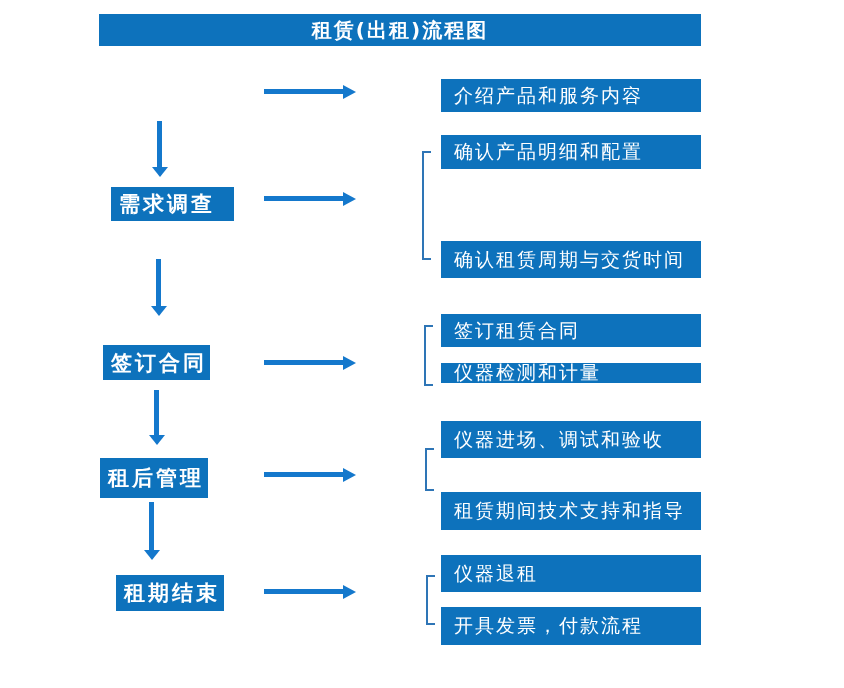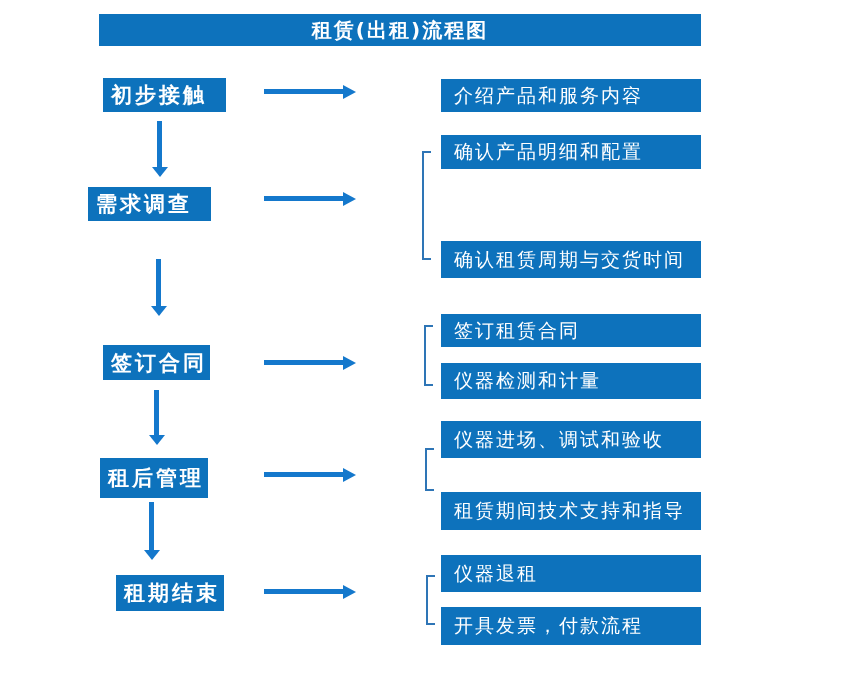--- a/index.html
+++ b/index.html
@@ -107,24 +107,21 @@
 </style>
 </head>
 <body>
 
 <div class="canvas">
 
   <div class="title-bar">
     <span>租赁(出租)流程图</span>
   </div>
 
-  <div class="step-box" style="left:103px;top:78px;width:123px;height:34px">
-    <span>初步接触</span>
-  </div>
-  <div class="step-box" style="left:88px;top:187px;width:123px;height:34px">
+  <div class="step-box" style="left:111px;top:187px;width:123px;height:34px">
     <span>需求调查</span>
   </div>
   <div class="step-box" style="left:103px;top:345px;width:107px;height:35px">
     <span>签订合同</span>
   </div>
   <div class="step-box" style="left:100px;top:458px;width:108px;height:40px">
     <span>租后管理</span>
   </div>
   <div class="step-box" style="left:116px;top:575px;width:108px;height:36px">
     <span>租期结束</span>
@@ -178,21 +175,21 @@
   </div>
   <div class="detail-box" style="top:135px;height:34px">
     <span>确认产品明细和配置</span>
   </div>
   <div class="detail-box" style="top:241px;height:37px">
     <span>确认租赁周期与交货时间</span>
   </div>
   <div class="detail-box" style="top:314px;height:33px">
     <span>签订租赁合同</span>
   </div>
-  <div class="detail-box" style="top:363px;height:36px">
+  <div class="detail-box" style="top:363px;height:20px">
     <span>仪器检测和计量</span>
   </div>
   <div class="detail-box" style="top:492px;height:38px">
     <span>租赁期间技术支持和指导</span>
   </div>
   <div class="detail-box" style="top:421px;height:37px">
     <span>仪器进场、调试和验收</span>
   </div>
   <div class="detail-box" style="top:607px;height:38px">
     <span>开具发票，付款流程</span>

